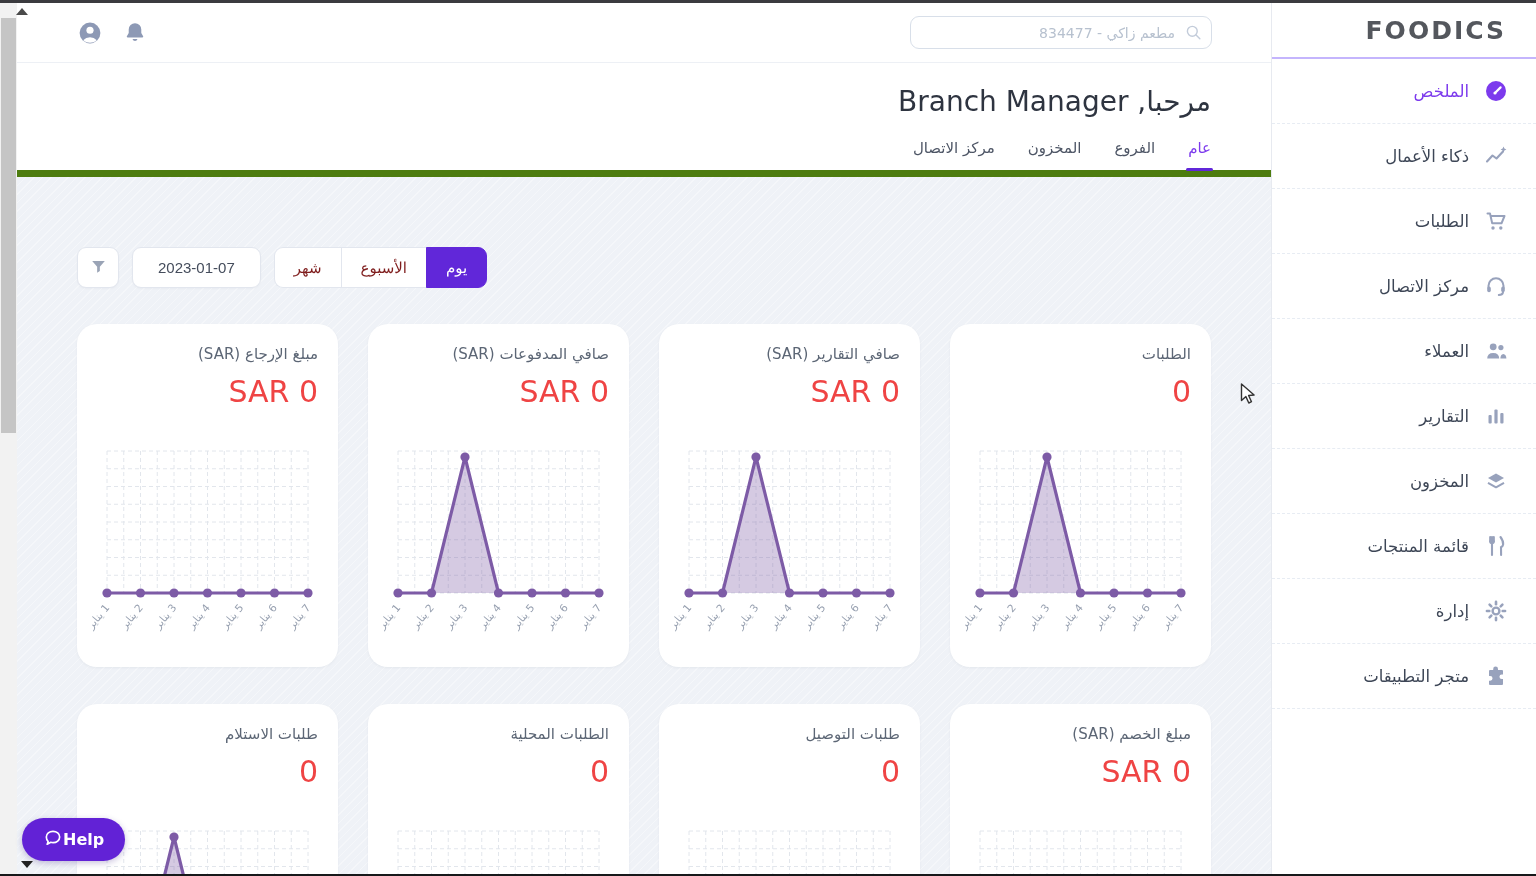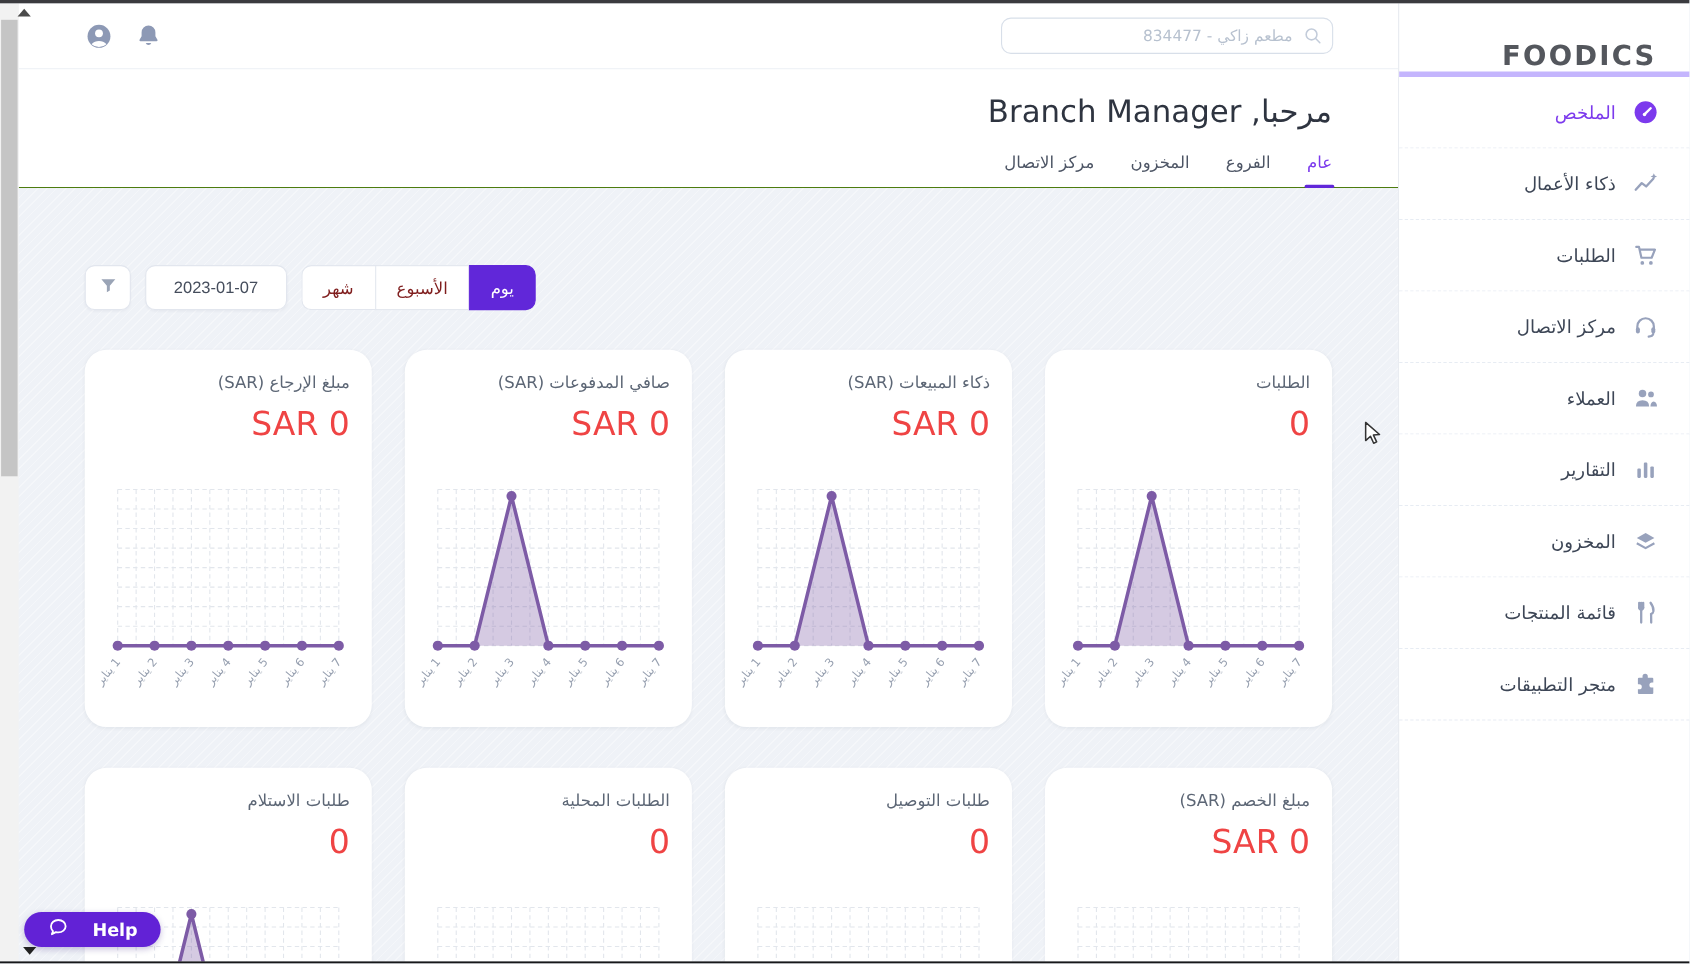--- a/index.html
+++ b/index.html
@@ -15,41 +15,41 @@
   .bottom-strip{position:absolute;bottom:0;left:0;right:0;height:2px;background:#17181A;z-index:70}
 
   
   .scrollbar{position:absolute;left:0;top:3px;bottom:2px;width:17px;background:#F2F2F2;z-index:40}
   .sb-thumb{position:absolute;left:1px;top:15px;width:15px;height:415px;background:#C5C5C5}
   .tri-up{position:absolute;top:8px;left:16px;width:0;height:0;border-left:6px solid transparent;border-right:6px solid transparent;border-bottom:7px solid #4A4A4A;z-index:75}
   .tri-down{position:absolute;bottom:8px;left:21px;width:0;height:0;border-left:6px solid transparent;border-right:6px solid transparent;border-top:7px solid #222;z-index:75}
 
   
   .sidebar{position:absolute;top:3px;right:0;bottom:2px;width:265px;background:#fff;border-left:1px solid #E7EAF0;z-index:20}
-  .logo-row{height:67px;display:flex;align-items:flex-end;justify-content:flex-start;padding:0 30px;border-bottom:5px solid #c4b5fd}
+  .logo-row{height:56px;display:flex;align-items:center;justify-content:flex-start;padding:0 30px;border-bottom:2px solid #c4b5fd}
   .logo{font-size:25px;font-weight:800;letter-spacing:2px;color:#54575D;direction:ltr}
   .side-item{height:65px;display:flex;align-items:center;gap:15px;padding:0 28px;border-bottom:1px dashed #E7ECF3;cursor:pointer;background:#fff}
   .s-icon{width:24px;height:24px;flex:none;color:#98A2BC}
   .s-icon svg{width:24px;height:24px;display:block}
   .s-label{font-size:16.5px;color:#3D4656}
   .side-item.active .s-label{color:var(--active)}
   .side-item.active .s-icon{color:var(--active)}
 
   
   .main{position:absolute;top:3px;right:265px;left:17px;bottom:2px;display:flex;flex-direction:column}
   .topbar{height:60px;flex:none;background:#fff;border-bottom:1px solid #EDF0F5;display:flex;align-items:center;justify-content:space-between;padding:0 59px 0 60px}
   .search{position:relative;width:302px;height:33px}
   .search input{width:100%;height:33px;border:1px solid #D8DFE9;border-radius:9px;padding:0 36px 0 12px;font-size:14px;color:#6B7686;background:#fff;outline:none;direction:rtl;font-family:inherit}
   .search input::placeholder{color:#B7C1CF}
   .mag{position:absolute;right:9px;top:7px;width:19px;height:19px;color:#C3CCDA}
   .top-icons{display:flex;align-items:center;gap:19px}
   .ticon{width:26px;height:26px;color:#8D99B5;cursor:pointer}
   .ticon svg{width:100%;height:100%;display:block}
 
-  .header{flex:none;background:#fff;padding:21px 60px 0;border-bottom:1px solid #4d7c0f}
+  .header{flex:none;background:#fff;padding:21px 60px 0;border-bottom:7px solid #4d7c0f}
   .greeting{font-size:28px;color:#2E3440;font-weight:400;line-height:36px}
   .tabs{display:flex;gap:33px;margin-top:19px}
   .tab{font-size:15px;color:#4D5565;padding-bottom:13px;position:relative;cursor:pointer;white-space:nowrap}
   .tab.active{color:var(--active)}
   .tab.active::after{content:"";position:absolute;bottom:-1px;right:-2px;left:-2px;height:3px;background:var(--accent);border-radius:2px}
 
   .content{flex:1;padding:0 60px;position:relative;overflow:hidden;
     background:#EFF2F7;
     background-image:repeating-linear-gradient(135deg, rgba(255,255,255,.35) 0px, rgba(255,255,255,.35) 1px, transparent 1px, transparent 6px);}
   .filter-row{margin-top:70px;display:flex;justify-content:flex-end;align-items:center;gap:13px}
@@ -69,21 +69,21 @@
   .card-title{font-size:15px;color:#5C6675;line-height:19px}
   .card-value{font-size:30px;color:#ef4444;margin-top:10px;line-height:36px}
   .chart{margin-top:33px;direction:ltr}
   .chart svg{display:block;overflow:visible}
   .grid-line{stroke:#E2E6EC;stroke-width:1;stroke-dasharray:4 3}
   .area{fill:var(--chart-fill)}
   .line{fill:none;stroke:var(--chart-line);stroke-width:3.2;stroke-linejoin:round;stroke-linecap:round}
   .dot{fill:var(--chart-line)}
   .xlab{font-size:10.5px;fill:#97A0B0;font-family:inherit}
 
-  .help-btn{position:absolute;left:22px;bottom:15px;height:32px;border-radius:22px;background:#6222D6;color:#fff;display:flex;align-items:center;gap:21px;padding:0 21px;font-weight:bold;font-size:16px;z-index:60;border:none;cursor:pointer;direction:ltr;font-family:inherit;box-shadow:0 2px 6px rgba(40,10,120,.25)}
+  .help-btn{position:absolute;left:22px;bottom:15px;height:43px;border-radius:22px;background:#6222D6;color:#fff;display:flex;align-items:center;gap:0;padding:0 21px;font-weight:bold;font-size:16px;z-index:60;border:none;cursor:pointer;direction:ltr;font-family:inherit;box-shadow:0 2px 6px rgba(40,10,120,.25)}
   .help-btn svg{width:20px;height:20px}
 
   .cursor{position:absolute;left:1240px;top:383px;z-index:100;pointer-events:none}
 </style>
 </head>
 <body style="--accent: #6127D9; --active: #7C3AED; --chart-line: #7D5BA6; --chart-fill: rgba(125,91,166,0.32);">
 
 <div class="top-strip"></div>
 <div class="bottom-strip"></div>
 
@@ -170,20 +170,38 @@
       </div>
       <div class="side-item">
         <span class="s-icon">
           <svg viewBox="0 0 24 24" fill="none" stroke="currentColor" stroke-width="2.1" stroke-linecap="round">
             <path d="M6.2 3 v4.5 M9.8 3 v4.5 M8 3 v9.5 M8 12.5 V21"></path>
             <path d="M6.2 7.3 a1.8 1.8 0 0 0 3.6 0"></path>
             <path d="M16.5 3 q3 4 2.6 7.6 q-0.3 1.9 -2.1 2.6 L17.1 21"></path>
           </svg>
         </span>
         <span class="s-label">قائمة المنتجات</span>
+      </div>
+      <div class="side-item">
+        <span class="s-icon">
+          <svg viewBox="0 0 24 24" fill="none" stroke="currentColor">
+            <circle cx="12" cy="12" r="3.4" stroke-width="2.4"></circle>
+            <g stroke-width="2.6" stroke-linecap="round">
+              <path d="M12 2.9 V5.3"></path>
+              <path d="M12 18.7 V21.1"></path>
+              <path d="M2.9 12 H5.3"></path>
+              <path d="M18.7 12 H21.1"></path>
+              <path d="M5.6 5.6 L7.3 7.3"></path>
+              <path d="M16.7 16.7 L18.4 18.4"></path>
+              <path d="M18.4 5.6 L16.7 7.3"></path>
+              <path d="M7.3 16.7 L5.6 18.4"></path>
+            </g>
+          </svg>
+        </span>
+        <span class="s-label">إدارة</span>
       </div>
       <div class="side-item">
         <span class="s-icon">
           <svg viewBox="0 0 24 24" fill="currentColor">
             <path d="M9.2 4.9 a2.4 2.4 0 0 1 4.8 0 V6.1 H18 a1 1 0 0 1 1 1 v3.3 h-1.2 a2.35 2.35 0 0 0 0 4.7 H19 V20 a1 1 0 0 1 -1 1 H6 a1 1 0 0 1 -1 -1 v-3.3 h1.2 a2.35 2.35 0 0 0 0 -4.7 H5 V7.1 a1 1 0 0 1 1 -1 h3.2 z"></path>
           </svg>
         </span>
         <span class="s-label">متجر التطبيقات</span>
       </div>
     </div>
@@ -284,21 +302,21 @@
               <text class="xlab" x="46.5" y="165" text-anchor="start" style="direction:rtl" transform="rotate(-50 46.5 165)">2 يناير</text>
               <text class="xlab" x="80.0" y="165" text-anchor="start" style="direction:rtl" transform="rotate(-50 80.0 165)">3 يناير</text>
               <text class="xlab" x="113.5" y="165" text-anchor="start" style="direction:rtl" transform="rotate(-50 113.5 165)">4 يناير</text>
               <text class="xlab" x="147.0" y="165" text-anchor="start" style="direction:rtl" transform="rotate(-50 147.0 165)">5 يناير</text>
               <text class="xlab" x="180.5" y="165" text-anchor="start" style="direction:rtl" transform="rotate(-50 180.5 165)">6 يناير</text>
               <text class="xlab" x="214.0" y="165" text-anchor="start" style="direction:rtl" transform="rotate(-50 214.0 165)">7 يناير</text>
             </svg>
           </div>
         </div>
         <div class="card">
-          <div class="card-title">ذكاء المبيعات (SAR)</div>
+          <div class="card-title">صافي التقارير (SAR)</div>
           <div class="card-value">SAR 0</div>
           <div class="chart">
             <svg width="221" height="205" viewBox="0 0 221 205">
               <line class="grid-line" x1="10.00" y1="8" x2="10.00" y2="150"></line>
               <line class="grid-line" x1="26.75" y1="8" x2="26.75" y2="150"></line>
               <line class="grid-line" x1="43.50" y1="8" x2="43.50" y2="150"></line>
               <line class="grid-line" x1="60.25" y1="8" x2="60.25" y2="150"></line>
               <line class="grid-line" x1="77.00" y1="8" x2="77.00" y2="150"></line>
               <line class="grid-line" x1="93.75" y1="8" x2="93.75" y2="150"></line>
               <line class="grid-line" x1="110.50" y1="8" x2="110.50" y2="150"></line>

